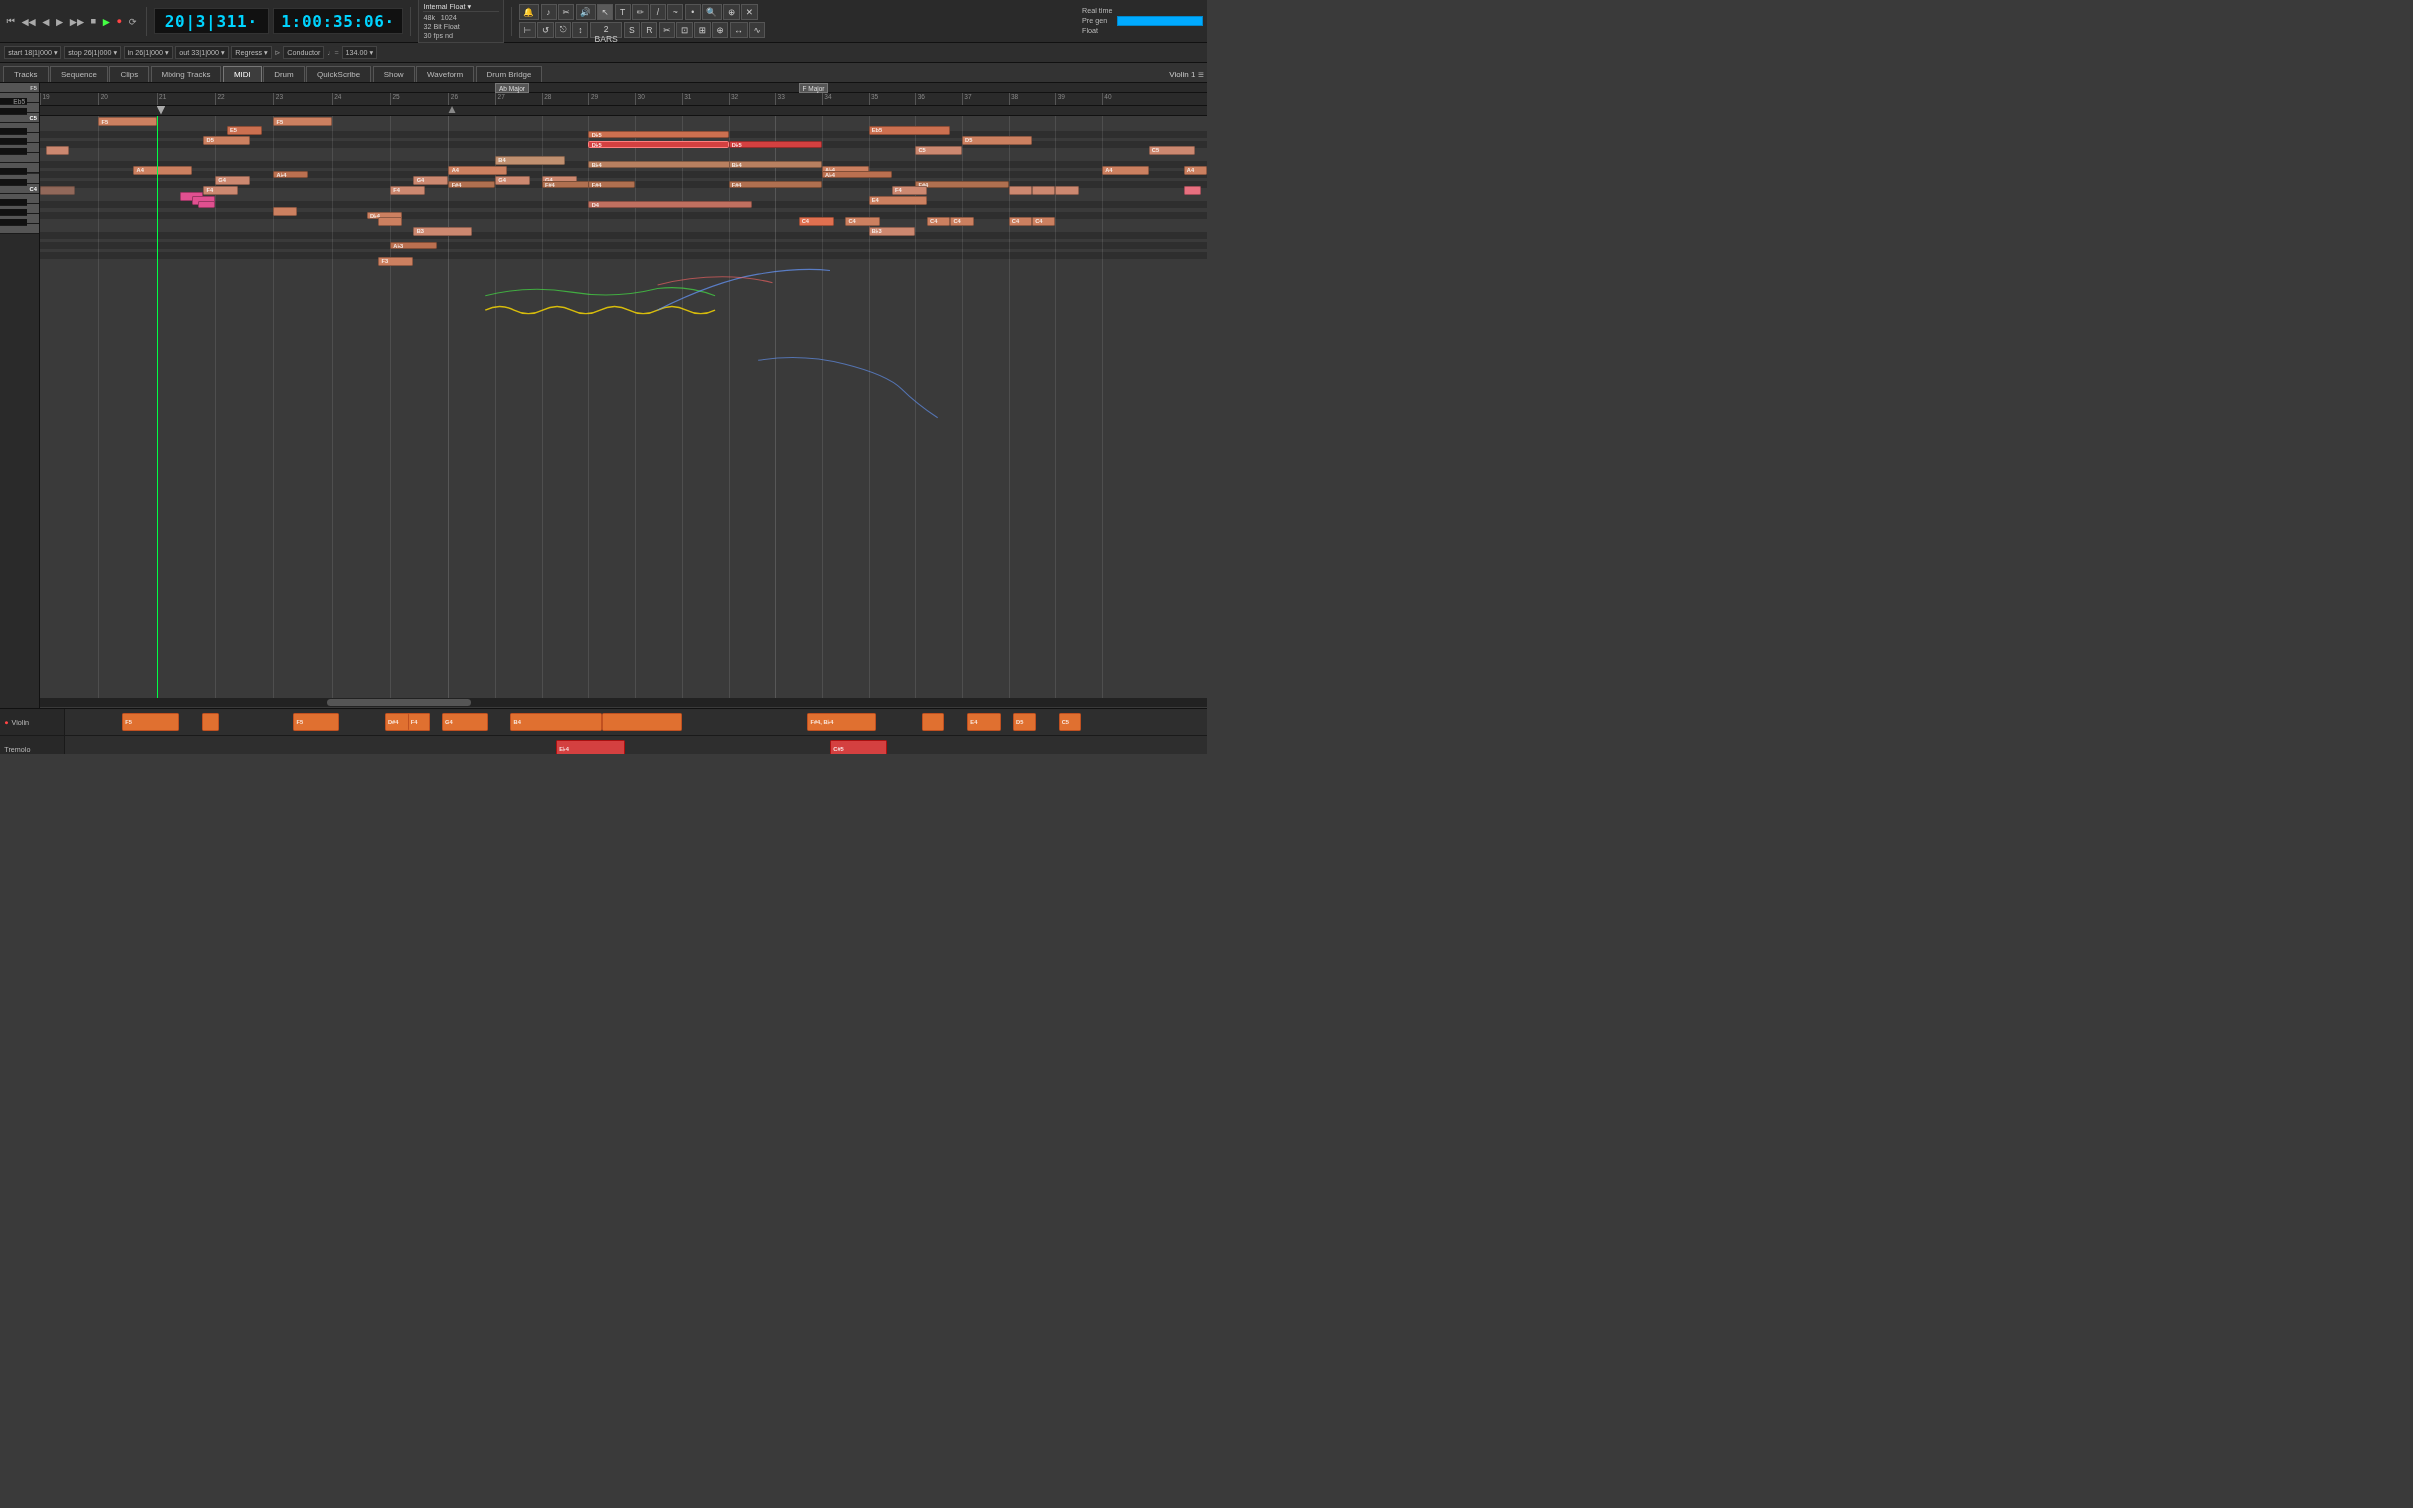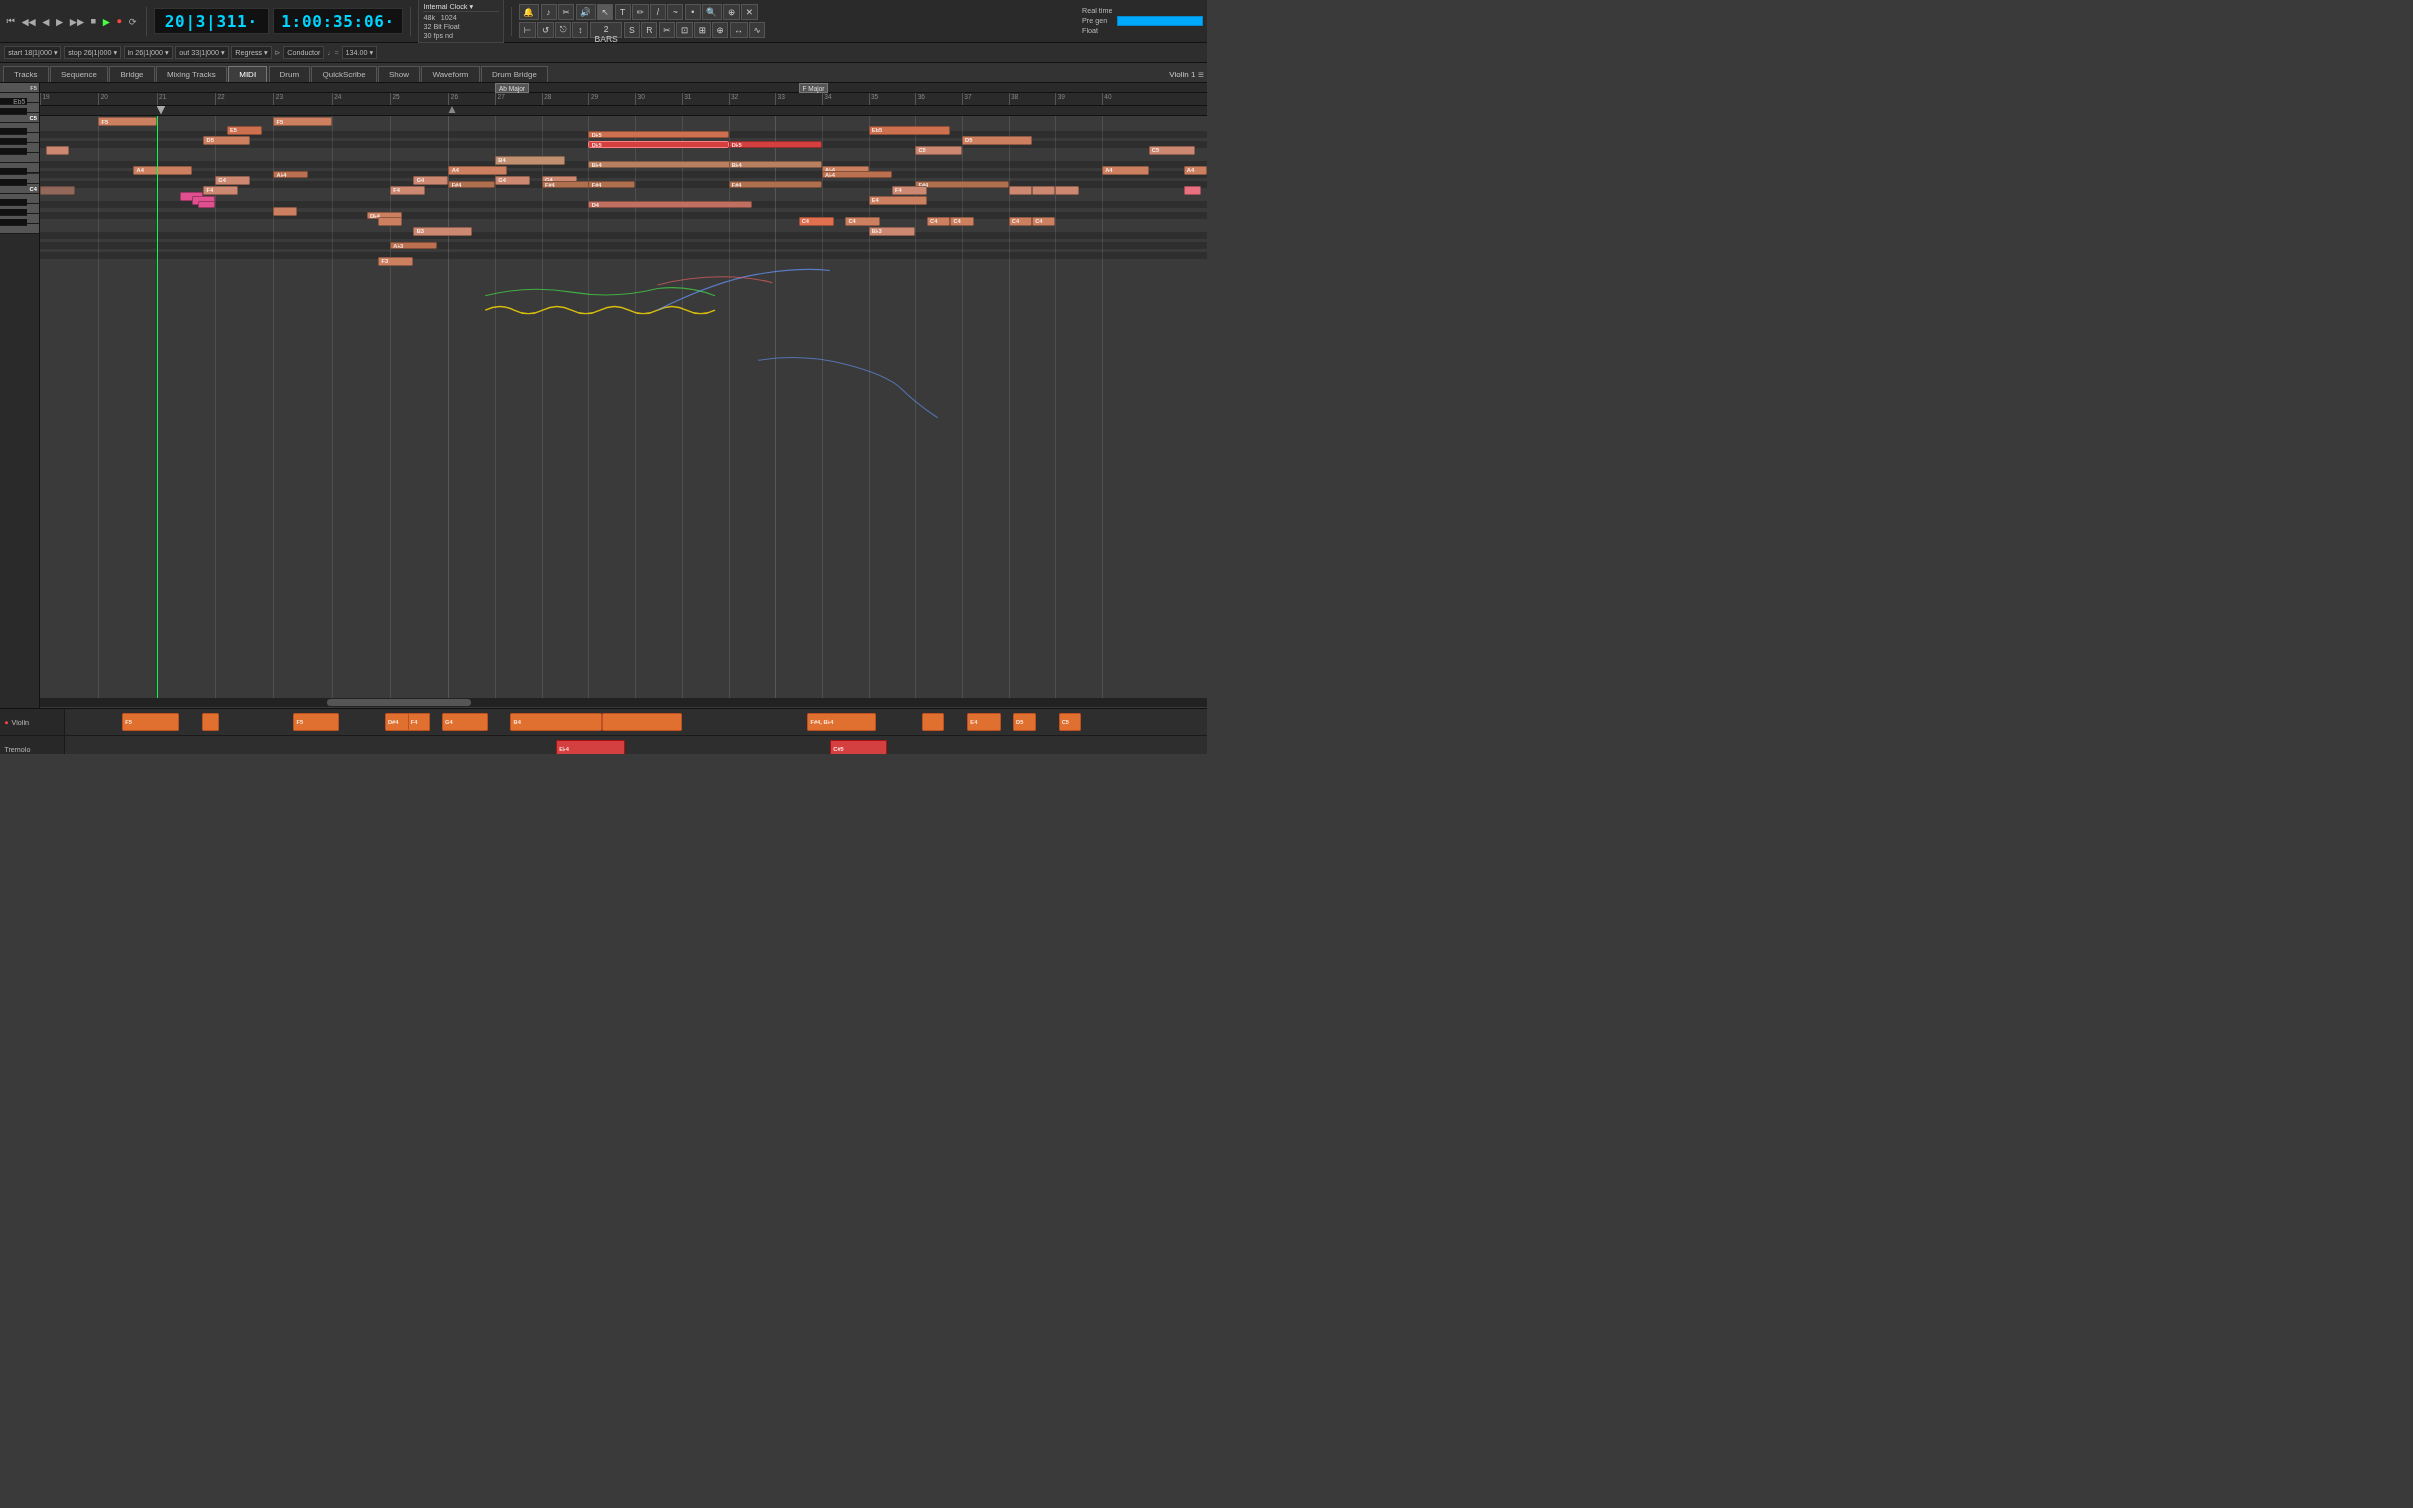--- a/index.html
+++ b/index.html
@@ -357,21 +357,21 @@
 
   <div style="width:0.7px;height:29px;background:#444;margin:0 2.9px;"></div>
 
   <div class="time-display">20|3|311·</div>
 
   <div class="time-display-2">1:00:35:06·</div>
 
   <div style="width:0.7px;height:29px;background:#444;margin:0 2.9px;"></div>
 
   <div class="clock-panel">
-    <div class="clock-title">Internal Clock ▾</div>
+    <div class="clock-title">Internal Float ▾</div>
     <div style="display:flex;gap:5.7px;font-size:7.2px;">
       <span>48k</span>
       <span>1024</span>
     </div>
     <div style="font-size:7.2px;">32 Bit Float</div>
     <div style="font-size:7.2px;">30 fps nd</div>
   </div>
 
   <div style="width:0.7px;height:29px;background:#444;margin:0 2.9px;"></div>
 
@@ -426,21 +426,21 @@
   <span class="info-item">Regress ▾</span>
   <span style="color:#888">⊳</span>
   <span class="info-item">Conductor</span>
   <span style="color:#888">♩=</span>
   <span class="info-item">134.00 ▾</span>
 </div>
 
 <div class="tab-bar">
   <div class="tab">Tracks</div>
   <div class="tab">Sequence</div>
-  <div class="tab">Bridge</div>
+  <div class="tab">Clips</div>
   <div class="tab">Mixing Tracks</div>
   <div class="tab active">MIDI</div>
   <div class="tab">Drum</div>
   <div class="tab">QuickScribe</div>
   <div class="tab">Show</div>
   <div class="tab">Waveform</div>
   <div class="tab">Drum Bridge</div>
   <div class="tab-right">
     <span style="color:#ccc;font-size:8px;">Violin 1</span>
     <button style="background:none;border:none;color:#aaa;cursor:pointer;font-size:10px;">≡</button>

